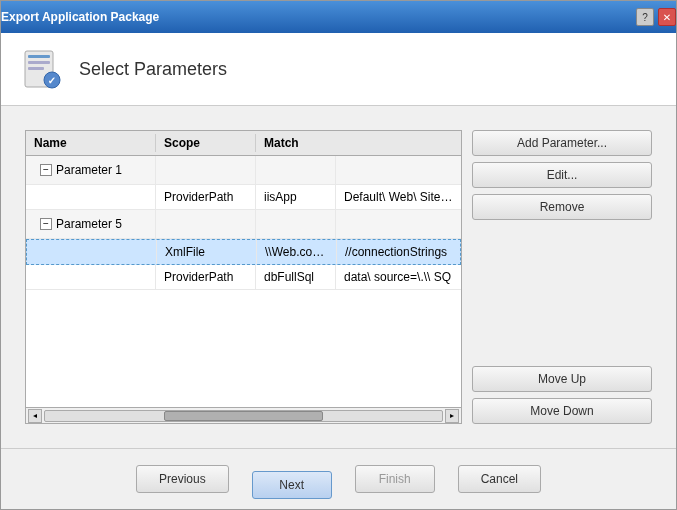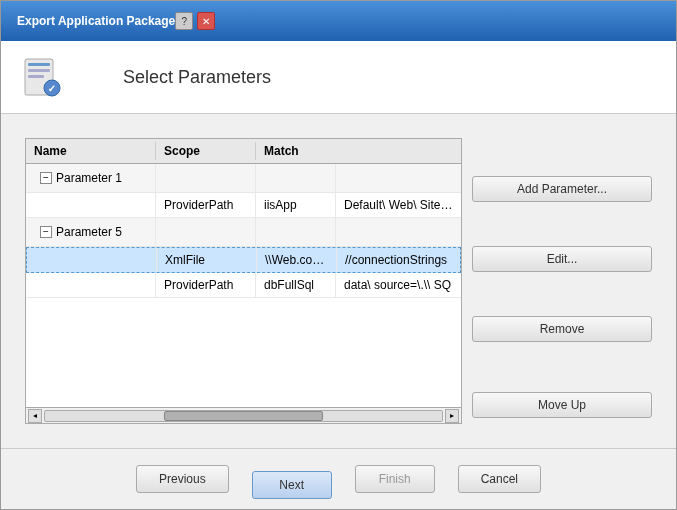--- a/index.html
+++ b/index.html
@@ -15,24 +15,25 @@
       width: 677px;
       height: 510px;
       background: #f0f0f0;
       border: 1px solid #999;
       display: flex;
       flex-direction: column;
     }
     .title-bar {
       background: linear-gradient(to bottom, #4a90d9, #2060b0);
       color: white;
-      padding: 5px 16px;
-      display: flex;
-      align-items: center;
-      height: 40px;
+      padding: 5px 0;
+      display: flex;
+      align-items: center;
+      justify-content: space-between;
+      height: 32px;
       flex-shrink: 0;
     }
     .title-bar-text {
       font-size: 12px;
       font-weight: bold;
     }
     .title-bar-controls {
       display: flex;
       gap: 4px;
     }
@@ -71,21 +72,20 @@
       justify-content: center;
     }
     .header-icon svg {
       width: 42px;
       height: 42px;
     }
     .header-title {
       font-size: 18px;
       font-weight: normal;
       color: #333;
-      margin-left: 44px;
     }
     .content-area {
       display: flex;
       flex: 1;
       padding: 24px;
       gap: 10px;
       overflow: hidden;
     }
     .table-section {
       flex: 1;
@@ -205,21 +205,20 @@
     .action-btn {
       padding: 5px 10px;
       background: linear-gradient(to bottom, #f8f8f8, #e0e0e0);
       border: 1px solid #aaa;
       border-radius: 3px;
       font-size: 12px;
       cursor: pointer;
       text-align: center;
       color: #333;
       white-space: nowrap;
-      margin-top: 38px;
     }
     .spacer {
       flex: 1;
     }
     .footer {
       display: flex;
       justify-content: center;
       align-items: center;
       gap: 23px;
       padding: 10px 16px;

